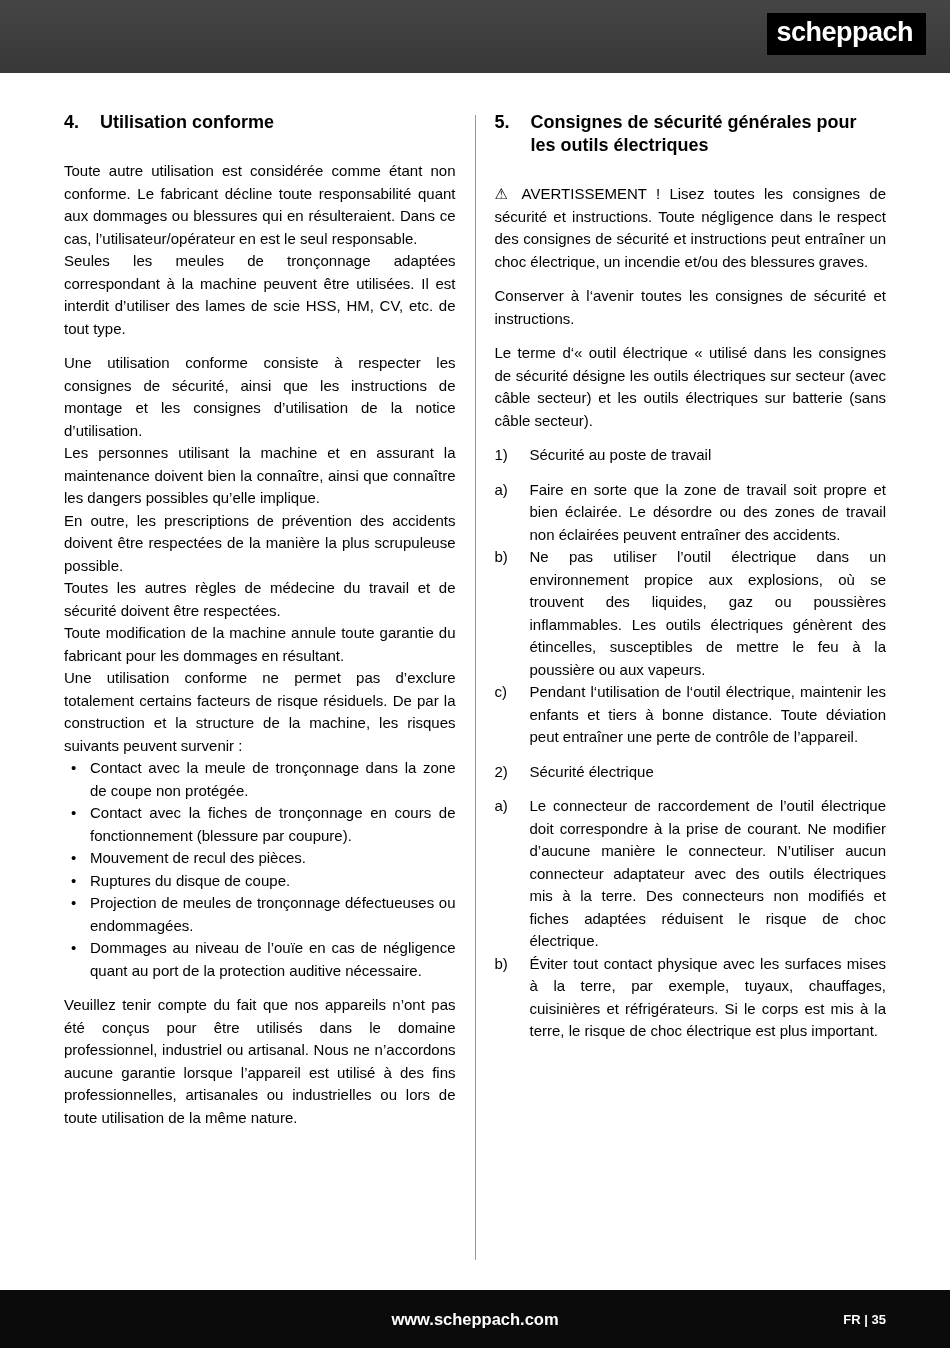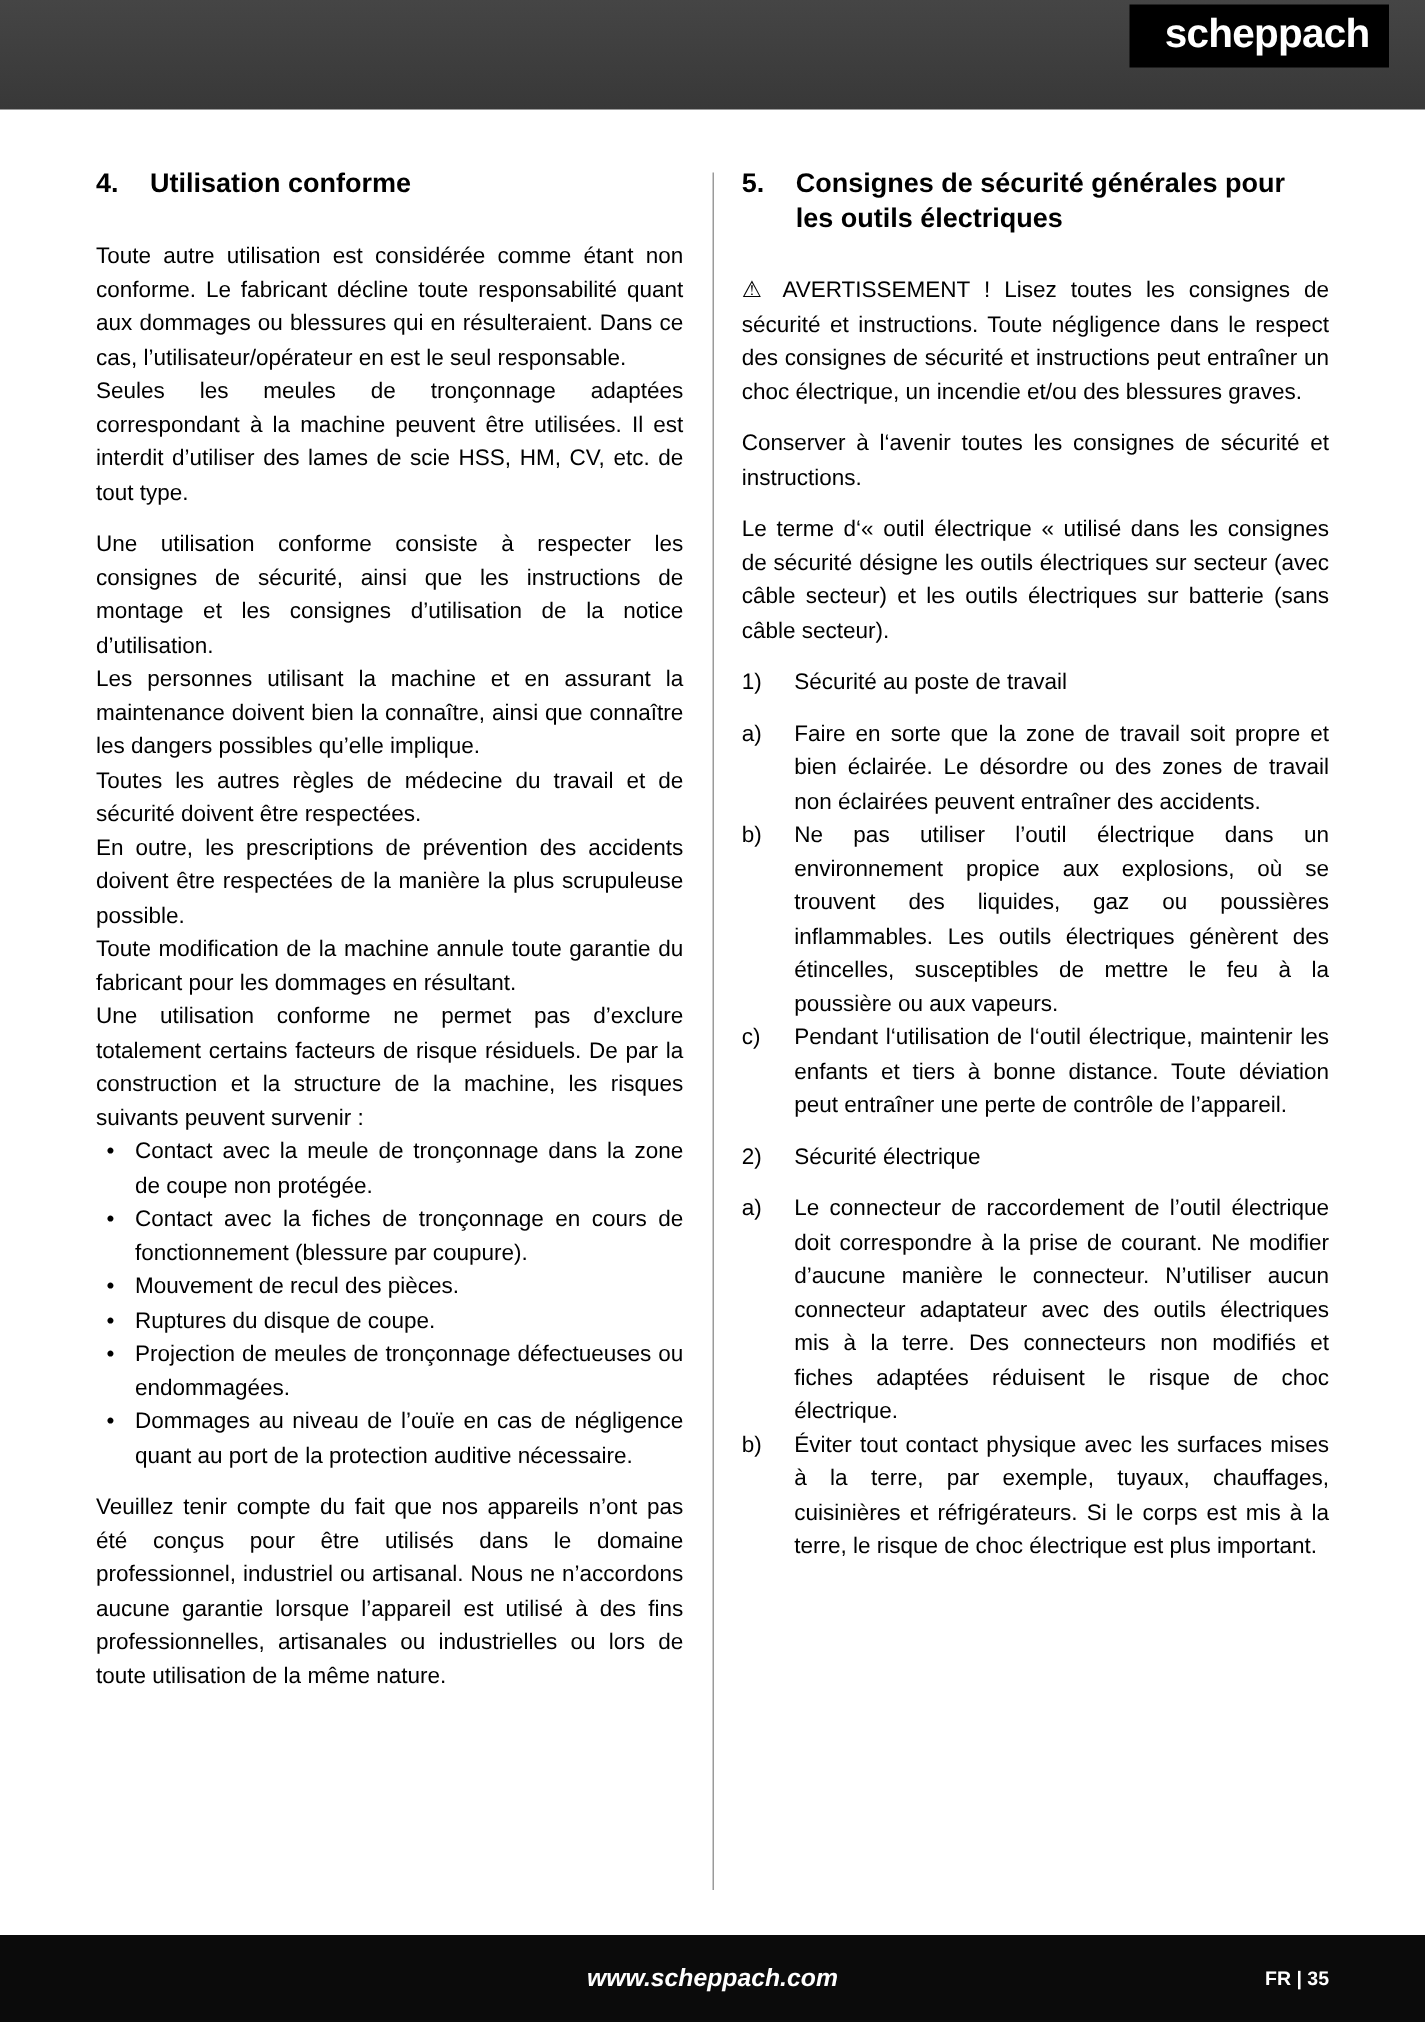--- a/index.html
+++ b/index.html
@@ -7,22 +7,22 @@
     width:950px;height:1348px;margin:0 auto;background:#ffffff;
     font-family:"Liberation Sans", sans-serif;color:#000;
     display:flex;flex-direction:column;overflow:hidden;position:relative;
   }
   
   .topbar{
     height:73px;flex:0 0 auto;position:relative;
     background:linear-gradient(#454545,#383838);
   }
   .logo{
-    position:absolute;right:24px;top:3px;background:#000;color:#fff;
-    padding:6px 13px 9px 23px;font-weight:bold;font-size:27px;line-height:1;
+    position:absolute;right:24px;top:13px;background:#000;color:#fff;
+    padding:6px 13px 9px 9px;font-weight:bold;font-size:27px;line-height:1;
     letter-spacing:-0.5px;font-family:"Liberation Sans",sans-serif;
   }
   
   .content{
     flex:1 1 auto;display:flex;padding:38px 64px 20px 64px;overflow:hidden;
   }
   .col{flex:1 1 0;min-width:0;}
   .divider{width:1px;background:#9a9a9a;margin:4px 19px 10px 19px;flex:0 0 auto;}
   h2.heading{
     margin:0 0 26px 0;font-size:18px;line-height:23px;font-weight:bold;
@@ -37,21 +37,21 @@
   .blk.bullet{position:relative;padding-left:26px;}
   .blk.bullet .marker{position:absolute;left:7px;}
   .blk.lettered, .blk.numbered{position:relative;padding-left:35px;}
   .blk.lettered .marker, .blk.numbered .marker{position:absolute;left:0;}
   .blk.numbered{font-weight:bold;text-align:left;}
   
   .footbar{
     flex:0 0 auto;height:58px;background:#0b0b0b;color:#fff;position:relative;
     display:flex;align-items:center;justify-content:center;
   }
-  .footer-url{font-weight:bold;font-size:16.5px;font-style:italic;}
+  .footer-url{font-weight:bold;font-size:16.5px;}
   .footer-page{
     position:absolute;right:64px;top:50%;transform:translateY(-50%);
     font-weight:bold;font-size:13px;
   }
 </style>
 </head>
 <body>
 
 <div class="page">
 
@@ -66,22 +66,22 @@
     <section class="col">
       <h2 class="heading">
         <span class="hnum">4.</span>
         <span class="htxt">Utilisation conforme</span>
       </h2>
       <div class="blocks">
           <p class="blk p"><span class="run">Toute autre utilisation est considérée comme étant non conforme. Le fabricant décline toute responsabilité quant aux dommages ou blessures qui en résulteraient. Dans ce cas, l’utilisateur/opérateur en est le seul responsable.</span></p>
           <p class="blk p"><span class="run">Seules les meules de tronçonnage adaptées correspondant à la machine peuvent être utilisées. Il est interdit d’utiliser des lames de scie HSS, HM, CV, etc. de tout type.</span></p>
           <p class="blk p gap"><span class="run">Une utilisation conforme consiste à respecter les consignes de sécurité, ainsi que les instructions de montage et les consignes d’utilisation de la notice d’utilisation.</span></p>
           <p class="blk p"><span class="run">Les personnes utilisant la machine et en assurant la maintenance doivent bien la connaître, ainsi que connaître les dangers possibles qu’elle implique.</span></p>
+          <p class="blk p"><span class="run">En outre, les prescriptions de prévention des accidents doivent être respectées de la manière la plus scrupuleuse possible.</span></p>
           <p class="blk p"><span class="run">Toutes les autres règles de médecine du travail et de sécurité doivent être respectées.</span></p>
-          <p class="blk p"><span class="run">En outre, les prescriptions de prévention des accidents doivent être respectées de la manière la plus scrupuleuse possible.</span></p>
           <p class="blk p"><span class="run">Toute modification de la machine annule toute garantie du fabricant pour les dommages en résultant.</span></p>
           <p class="blk p"><span class="run">Une utilisation conforme ne permet pas d’exclure totalement certains facteurs de risque résiduels. De par la construction et la structure de la machine, les risques suivants peuvent survenir :</span></p>
           <div class="blk bullet"><span class="marker">•</span><span class="ibody"><span class="run">Contact avec la meule de tronçonnage dans la zone de coupe non protégée.</span></span></div>
           <div class="blk bullet"><span class="marker">•</span><span class="ibody"><span class="run">Contact avec la fiches de tronçonnage en cours de fonctionnement (blessure par coupure).</span></span></div>
           <div class="blk bullet"><span class="marker">•</span><span class="ibody"><span class="run">Mouvement de recul des pièces.</span></span></div>
           <div class="blk bullet"><span class="marker">•</span><span class="ibody"><span class="run">Ruptures du disque de coupe.</span></span></div>
           <div class="blk bullet"><span class="marker">•</span><span class="ibody"><span class="run">Projection de meules de tronçonnage défectueuses ou endommagées.</span></span></div>
           <div class="blk bullet"><span class="marker">•</span><span class="ibody"><span class="run">Dommages au niveau de l’ouïe en cas de négligence quant au port de la protection auditive nécessaire.</span></span></div>
           <p class="blk p gap"><span class="run">Veuillez tenir compte du fait que nos appareils n’ont pas été conçus pour être utilisés dans le domaine professionnel, industriel ou artisanal. Nous ne n’accordons aucune garantie lorsque l’appareil est utilisé à des fins professionnelles, artisanales ou industrielles ou lors de toute utilisation de la même nature.</span></p>
         </div>

